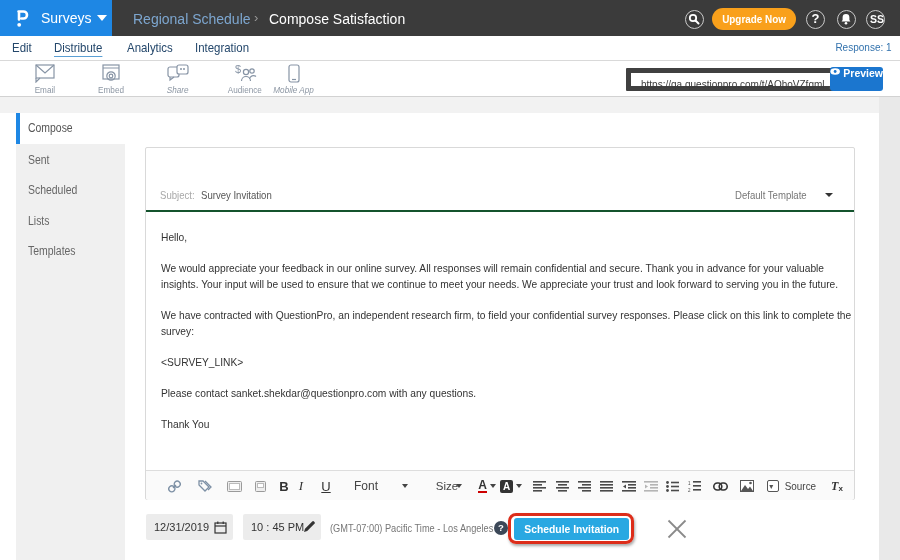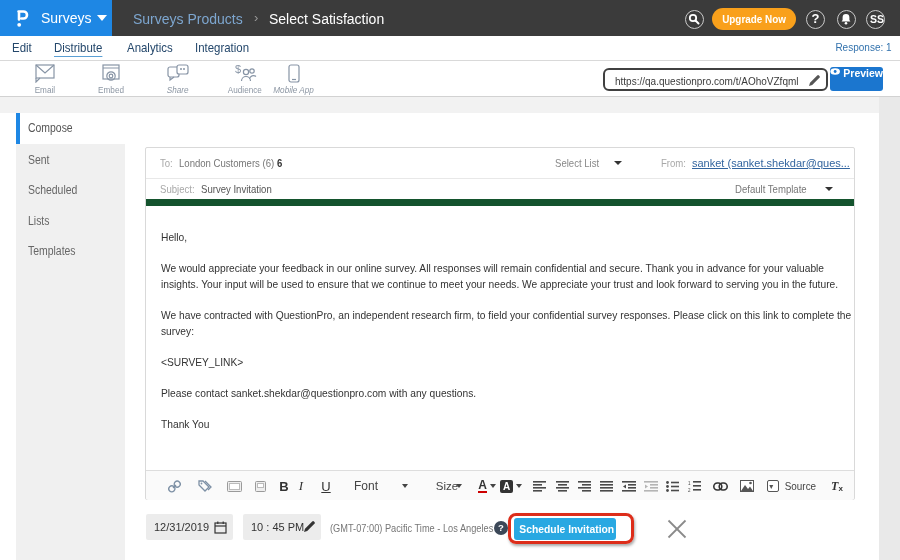--- a/index.html
+++ b/index.html
@@ -23,65 +23,65 @@
 
 .tabs { position:absolute; left:0; top:36px; width:900px; height:25px; background:#fff; border-bottom:1px solid #d9d9d9; }
 .tab { position:absolute; top:4px; color:#24476b; font-size:13px; transform:scaleX(0.88); transform-origin:0 50%; }
 .resp { position:absolute; right:8px; top:5px; color:#3272ad; font-size:11.5px; transform:scaleX(0.87); transform-origin:100% 50%; }
 
 
 .dtoolbar { position:absolute; left:0; top:61px; width:900px; height:36px; background:#fff; border-bottom:1px solid #d2d2d2; }
 .dicon { position:absolute; top:3px; width:56px; text-align:center; }
 .dicon svg { display:block; margin:0 auto; }
 .dicon .lbl { font-size:9.5px; color:#8c96a3; margin-top:1px; }
-.urlbox { position:absolute; left:603px; top:7px; width:225px; height:23px; border:2px solid #404040; border-radius:6px; background:#fff; }
+.urlbox { position:absolute; left:626px; top:7px; width:225px; height:23px; border:5px solid #404040; border-radius:1px; background:#fff; }
 .urlbox .txt { position:absolute; left:10px; top:5px; font-size:11.5px; color:#3b3b3b; }
 .preview { position:absolute; left:830px; top:6px; width:53px; height:24px; background:#1b76cf; border-radius:3px; color:#fff; display:flex; align-items:flex-start; justify-content:center; }
 
 
 .topstrip { position:absolute; left:0; top:97px; width:900px; height:16px; background:#f2f2f2; }
 .rightstrip { position:absolute; left:879px; top:97px; width:21px; height:463px; background:#e9e9e9; }
 .sidebar { position:absolute; left:16px; top:113px; width:109px; height:447px; background:#f0f0f0; }
 .sideitem { position:absolute; left:16px; width:109px; height:31px; font-size:12px; color:#666; line-height:31px; padding-left:12px; }
 .sideitem span { display:inline-block; transform:scaleX(0.87); transform-origin:0 50%; }
 .sideactive { background:#fff; border-left:4.5px solid #1e87e4; color:#555; padding-left:7.5px; }
 
 
 .panel { position:absolute; left:145px; top:147px; width:710px; height:353px; background:#fff; border:1px solid #d9d9d9; border-radius:2px; }
 .torow { position:absolute; left:0; top:0; width:708px; height:31px; border-bottom:1px solid #e8e8e8; }
-.subjrow { position:absolute; left:0; top:25px; width:708px; height:33px; border-bottom:7px solid #14532d; }
+.subjrow { position:absolute; left:0; top:31px; width:708px; height:33px; border-bottom:2px solid #14532d; }
 .glabel { position:absolute; color:#a8a8a8; font-size:11px; transform:scaleX(0.87); transform-origin:0 50%; white-space:nowrap; }
 .pval { position:absolute; font-size:11px; transform:scaleX(0.87); transform-origin:0 50%; white-space:nowrap; }
 .body-text { position:absolute; left:15px; top:81px; width:744px; font-size:11px; color:#333; line-height:16px; transform:scaleX(0.93); transform-origin:0 0; }
 .body-text p { margin-bottom:15px; }
 .etoolbar { position:absolute; left:0; top:322px; width:708px; height:30px; background:#fafafa; border-top:1px solid #ddd; border-radius:0 0 2px 2px; }
 .eicon { position:absolute; top:0; height:30px; display:flex; align-items:center; justify-content:center; }
 
 
 .chip { position:absolute; top:514px; height:26px; background:#ececec; border-radius:2px; font-size:11px; color:#333; }
 .tz { position:absolute; left:330px; top:522px; font-size:11px; color:#777; transform:scaleX(0.84); transform-origin:0 50%; white-space:nowrap; }
 .qbadge { position:absolute; left:494px; top:521px; width:14px; height:14px; background:#3c4858; border-radius:50%; color:#fff; font-size:9.5px; font-weight:bold; text-align:center; line-height:14px; }
 .redring { position:absolute; left:508px; top:513px; width:126px; height:31px; border:3px solid #dd2d1a; border-radius:8px; box-shadow:1px 2px 3px rgba(0,0,0,0.35); }
-.schedbtn { position:absolute; left:514px; top:518px; width:102px; height:22px; background:#29a8e2; border-radius:3px; color:#fff; font-size:11.5px; font-weight:bold; text-align:center; line-height:22px; }
+.schedbtn { position:absolute; left:514px; top:518px; width:115px; height:22px; background:#29a8e2; border-radius:3px; color:#fff; font-size:11.5px; font-weight:bold; text-align:center; line-height:22px; }
 </style>
 </head>
 <body>
 
 <div class="topbar">
   <div class="logobox">
     <svg width="13" height="21" viewBox="0 0 13 21" style="position:absolute;left:16px;top:7px">
       <path d="M3,12.5 V5 M2.5,4.5 h5 a3.5,3.5 0 1 1 0,7 h-2" fill="none" stroke="#fff" stroke-width="2.6" stroke-linecap="round" stroke-linejoin="round"></path>
       <circle cx="3.2" cy="17.8" r="1.9" fill="#fff"></circle>
     </svg>
     <div class="surveys">Surveys</div>
     <div class="surv-caret"></div>
   </div>
-  <div class="crumb1">Surveys Products</div>
+  <div class="crumb1">Regional Schedule</div>
   <div class="crumb-sep">›</div>
-  <div class="crumb2">Select Satisfaction</div>
+  <div class="crumb2">Compose Satisfaction</div>
   <div class="circbtn" style="left:685px;">
     <svg width="16" height="16" viewBox="0 0 16 16" style="position:absolute;left:0px;top:0px">
       <circle cx="7" cy="7" r="3.2" fill="none" stroke="#fff" stroke-width="1.8"></circle>
       <line x1="9.5" y1="9.5" x2="12.5" y2="12.5" stroke="#fff" stroke-width="2" stroke-linecap="round"></line>
     </svg>
   </div>
   <div class="upgrade"><span class="cxc">Upgrade Now</span></div>
   <div class="circbtn ss" style="left:806px;color:#fff;font-size:13px;font-weight:bold;line-height:16px;">?</div>
   <div class="circbtn" style="left:837px;">
     <svg width="16" height="16" viewBox="0 0 16 16" style="position:absolute;left:0;top:0">
@@ -164,28 +164,20 @@
 <div class="rightstrip"></div>
 
 <div class="sidebar"></div>
 <div class="sideitem sideactive" style="top:113px;"><span>Compose</span></div>
 <div class="sideitem" style="top:144.5px;"><span>Sent</span></div>
 <div class="sideitem" style="top:175px;"><span>Scheduled</span></div>
 <div class="sideitem" style="top:205.5px;"><span>Lists</span></div>
 <div class="sideitem" style="top:236px;"><span>Templates</span></div>
 
 <div class="panel">
-  <div class="torow">
-    <span class="glabel" style="left:14px;top:9px;">To:</span>
-    <span class="pval" style="left:33px;top:9px;color:#777;">London Customers (6) <b style="color:#333;">6</b></span>
-    <span class="pval" style="left:409px;top:9px;color:#888;">Select List</span>
-    <span style="position:absolute;left:468px;top:13px;width:0;height:0;border-left:4px solid transparent;border-right:4px solid transparent;border-top:4.5px solid #333;"></span>
-    <span class="glabel" style="left:515px;top:9px;">From:</span>
-    <span style="position:absolute;left:546px;top:9px;font-size:11px;color:#33659f;text-decoration:underline;white-space:nowrap;">sanket (sanket.shekdar@ques...</span>
-  </div>
   <div class="subjrow">
     <span class="glabel" style="left:14px;top:10px;">Subject:</span>
     <span class="pval" style="left:55px;top:10px;color:#555;">Survey Invitation</span>
     <span class="pval" style="left:589px;top:10px;color:#777;">Default Template</span>
     <span style="position:absolute;left:679px;top:14px;width:0;height:0;border-left:4px solid transparent;border-right:4px solid transparent;border-top:4.5px solid #333;"></span>
   </div>
   <div class="body-text">
     <p>Hello,</p>
     <p>We would appreciate your feedback in our online survey. All responses will remain confidential and secure. Thank you in advance for your valuable insights. Your input will be used to ensure that we continue to meet your needs. We appreciate your trust and look forward to serving you in the future.</p>
     <p>We have contracted with QuestionPro, an independent research firm, to field your confidential survey responses. Please click on this link to complete the survey:</p>

